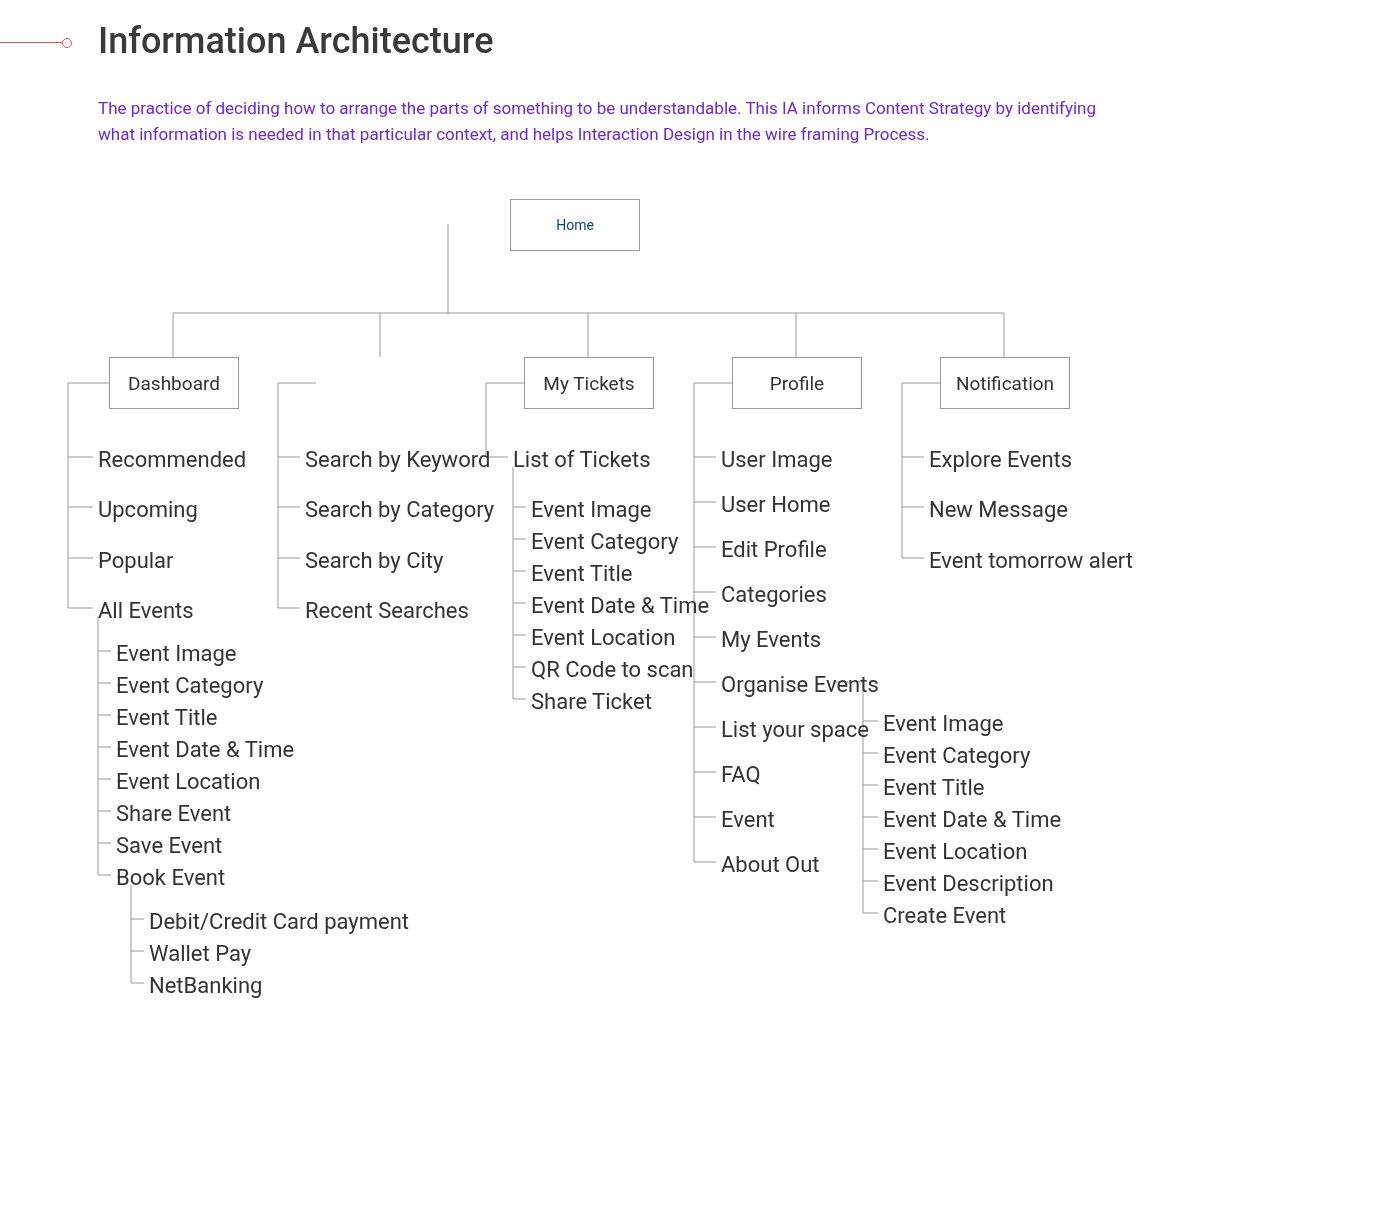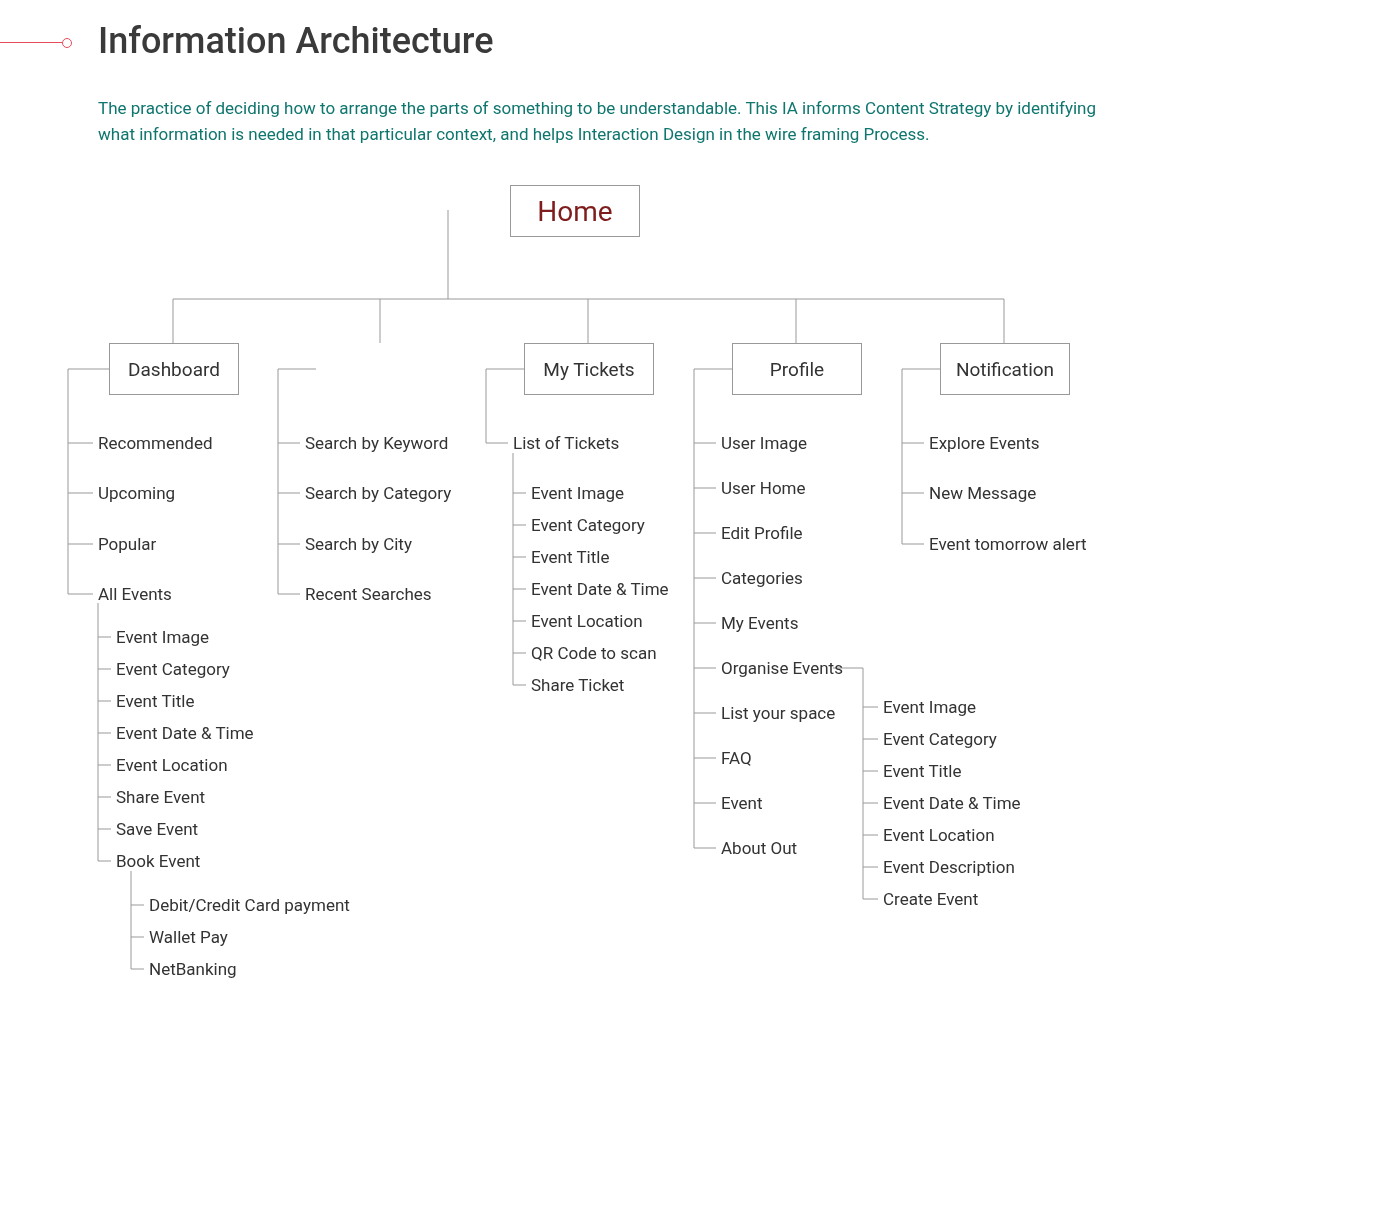--- a/index.html
+++ b/index.html
@@ -37,48 +37,48 @@
     padding-top: 20px;
   }
   .title {
     font-size: 36px;
     font-weight: 500;
     color: #3a3a3a;
     margin: 0 0 34px 0;
   }
   .description {
     font-size: 17px;
-    color: #0f766e;
+    color: #6d28d9;
     line-height: 1.5;
     max-width: 1060px;
-    margin-bottom: 36px;
+    margin-bottom: 50px;
   }
   .diagram {
     position: relative;
     width: 1100px;
     height: 820px;
   }
   .node {
     position: absolute;
     border: 1px solid #999;
     background: #fff;
     text-align: center;
     font-size: 19px;
     color: #333;
     display: flex;
     align-items: center;
     justify-content: center;
   }
   .node.root {
-    color: #7f1d1d;
-    font-size: 28px;
+    color: #0c4a6e;
+    font-size: 14px;
   }
   .leaf {
     position: absolute;
-    font-size: 17px;
+    font-size: 22px;
     color: #333;
     white-space: nowrap;
   }
   svg.connectors {
     position: absolute;
     top: 0;
     left: 0;
     width: 1100px;
     height: 820px;
     pointer-events: none;

